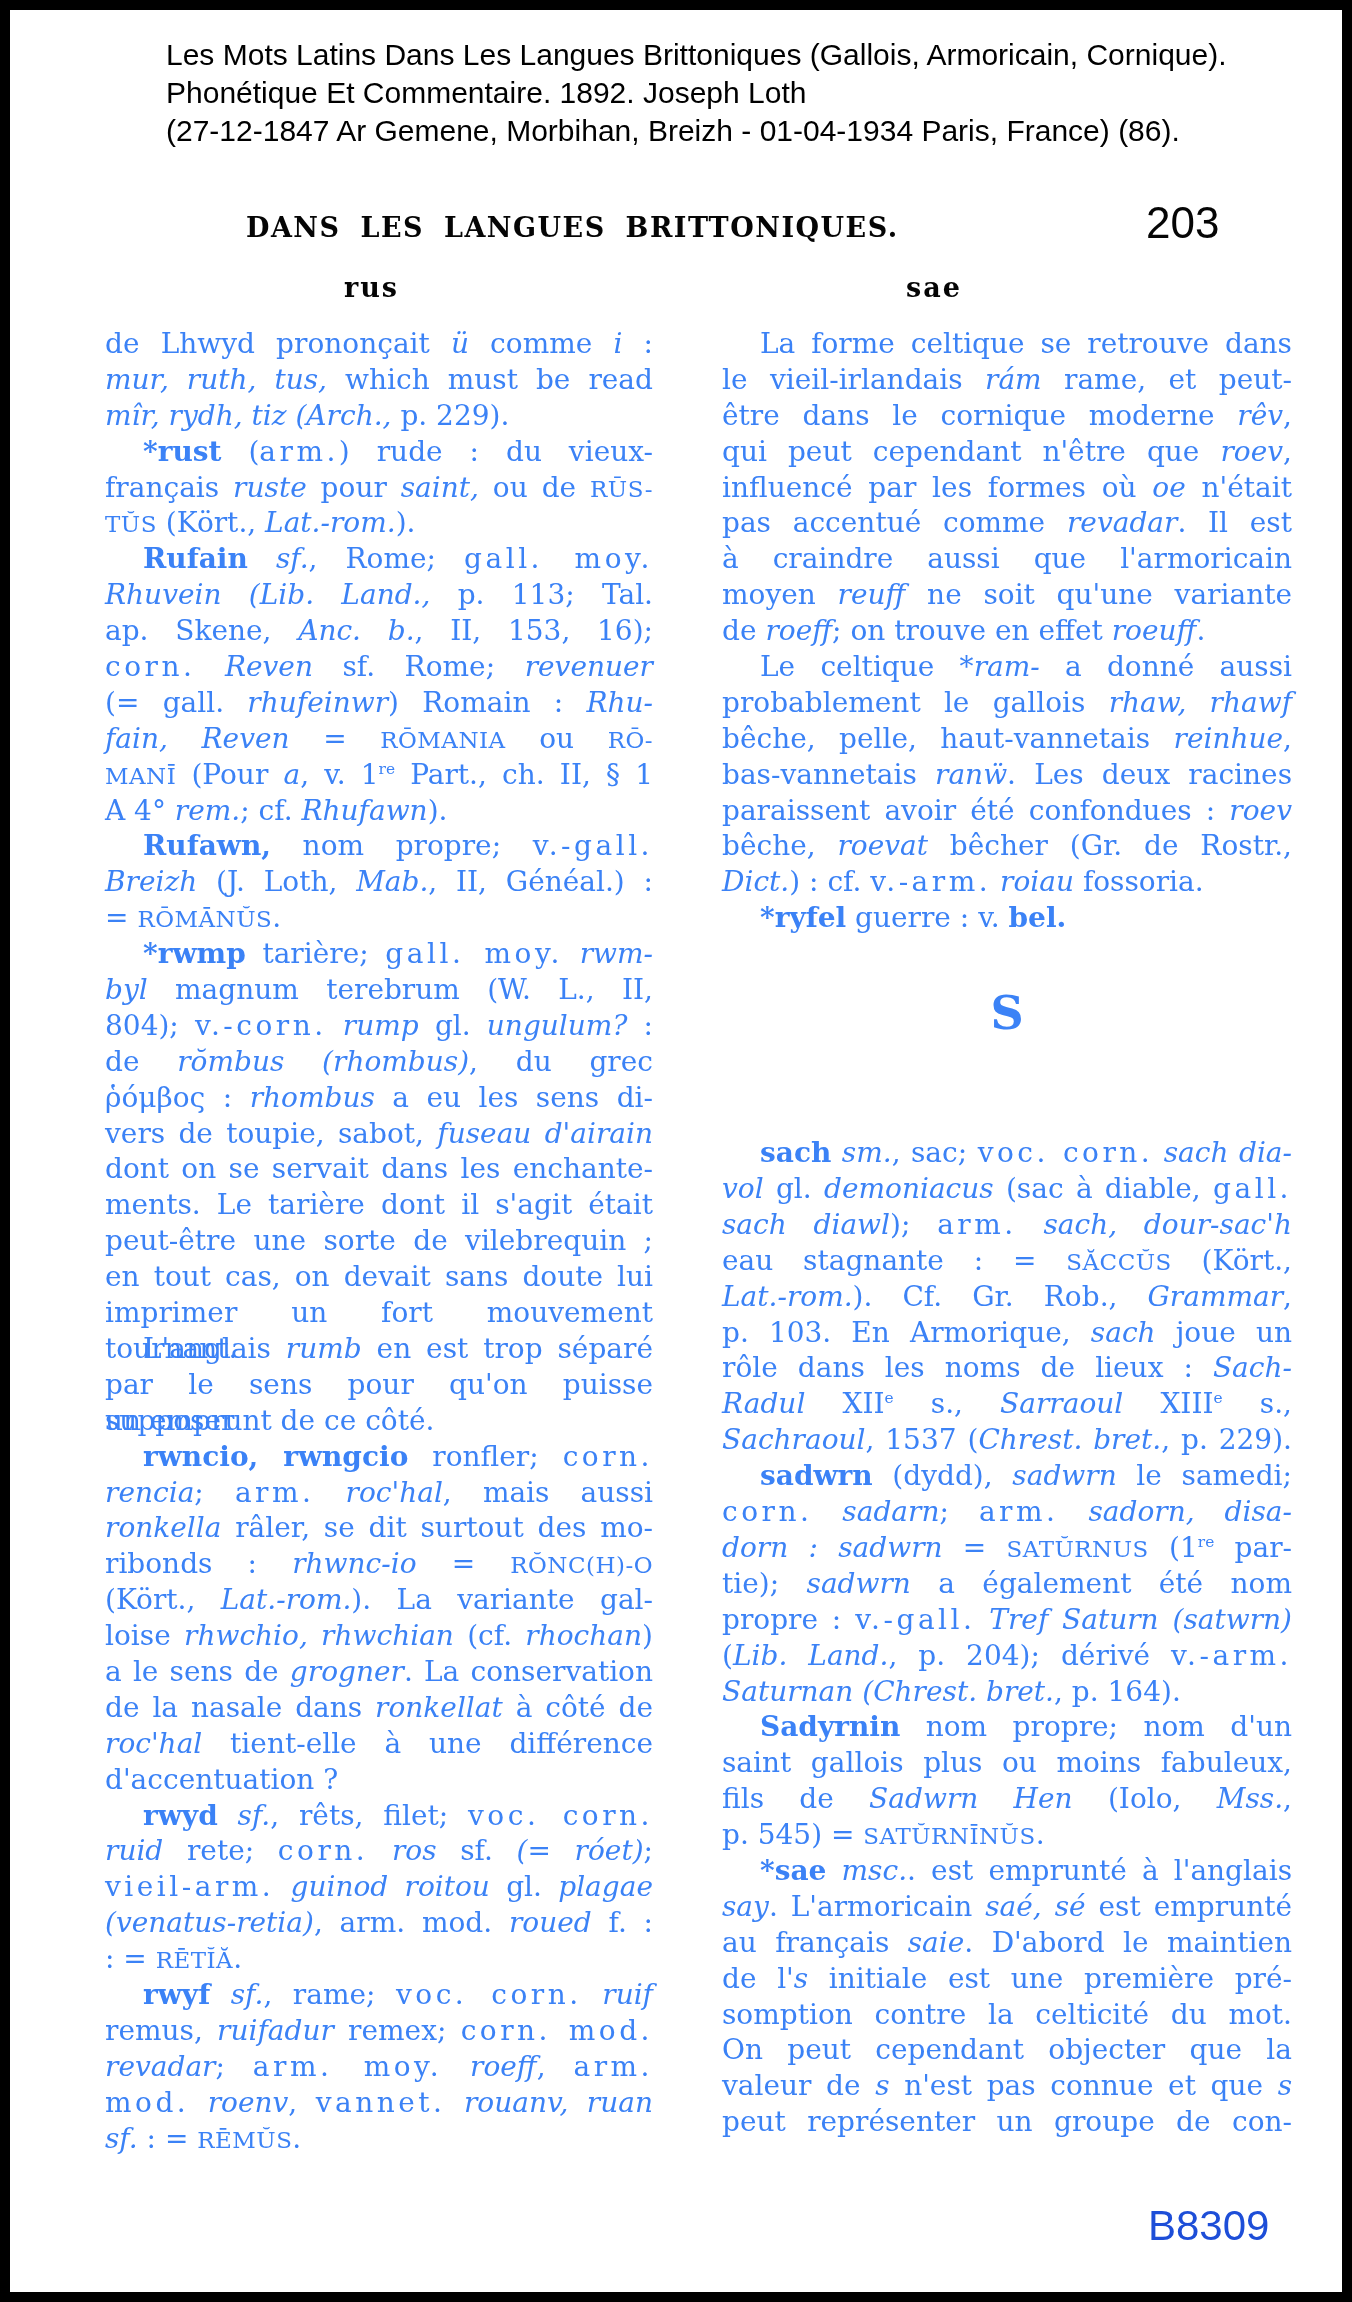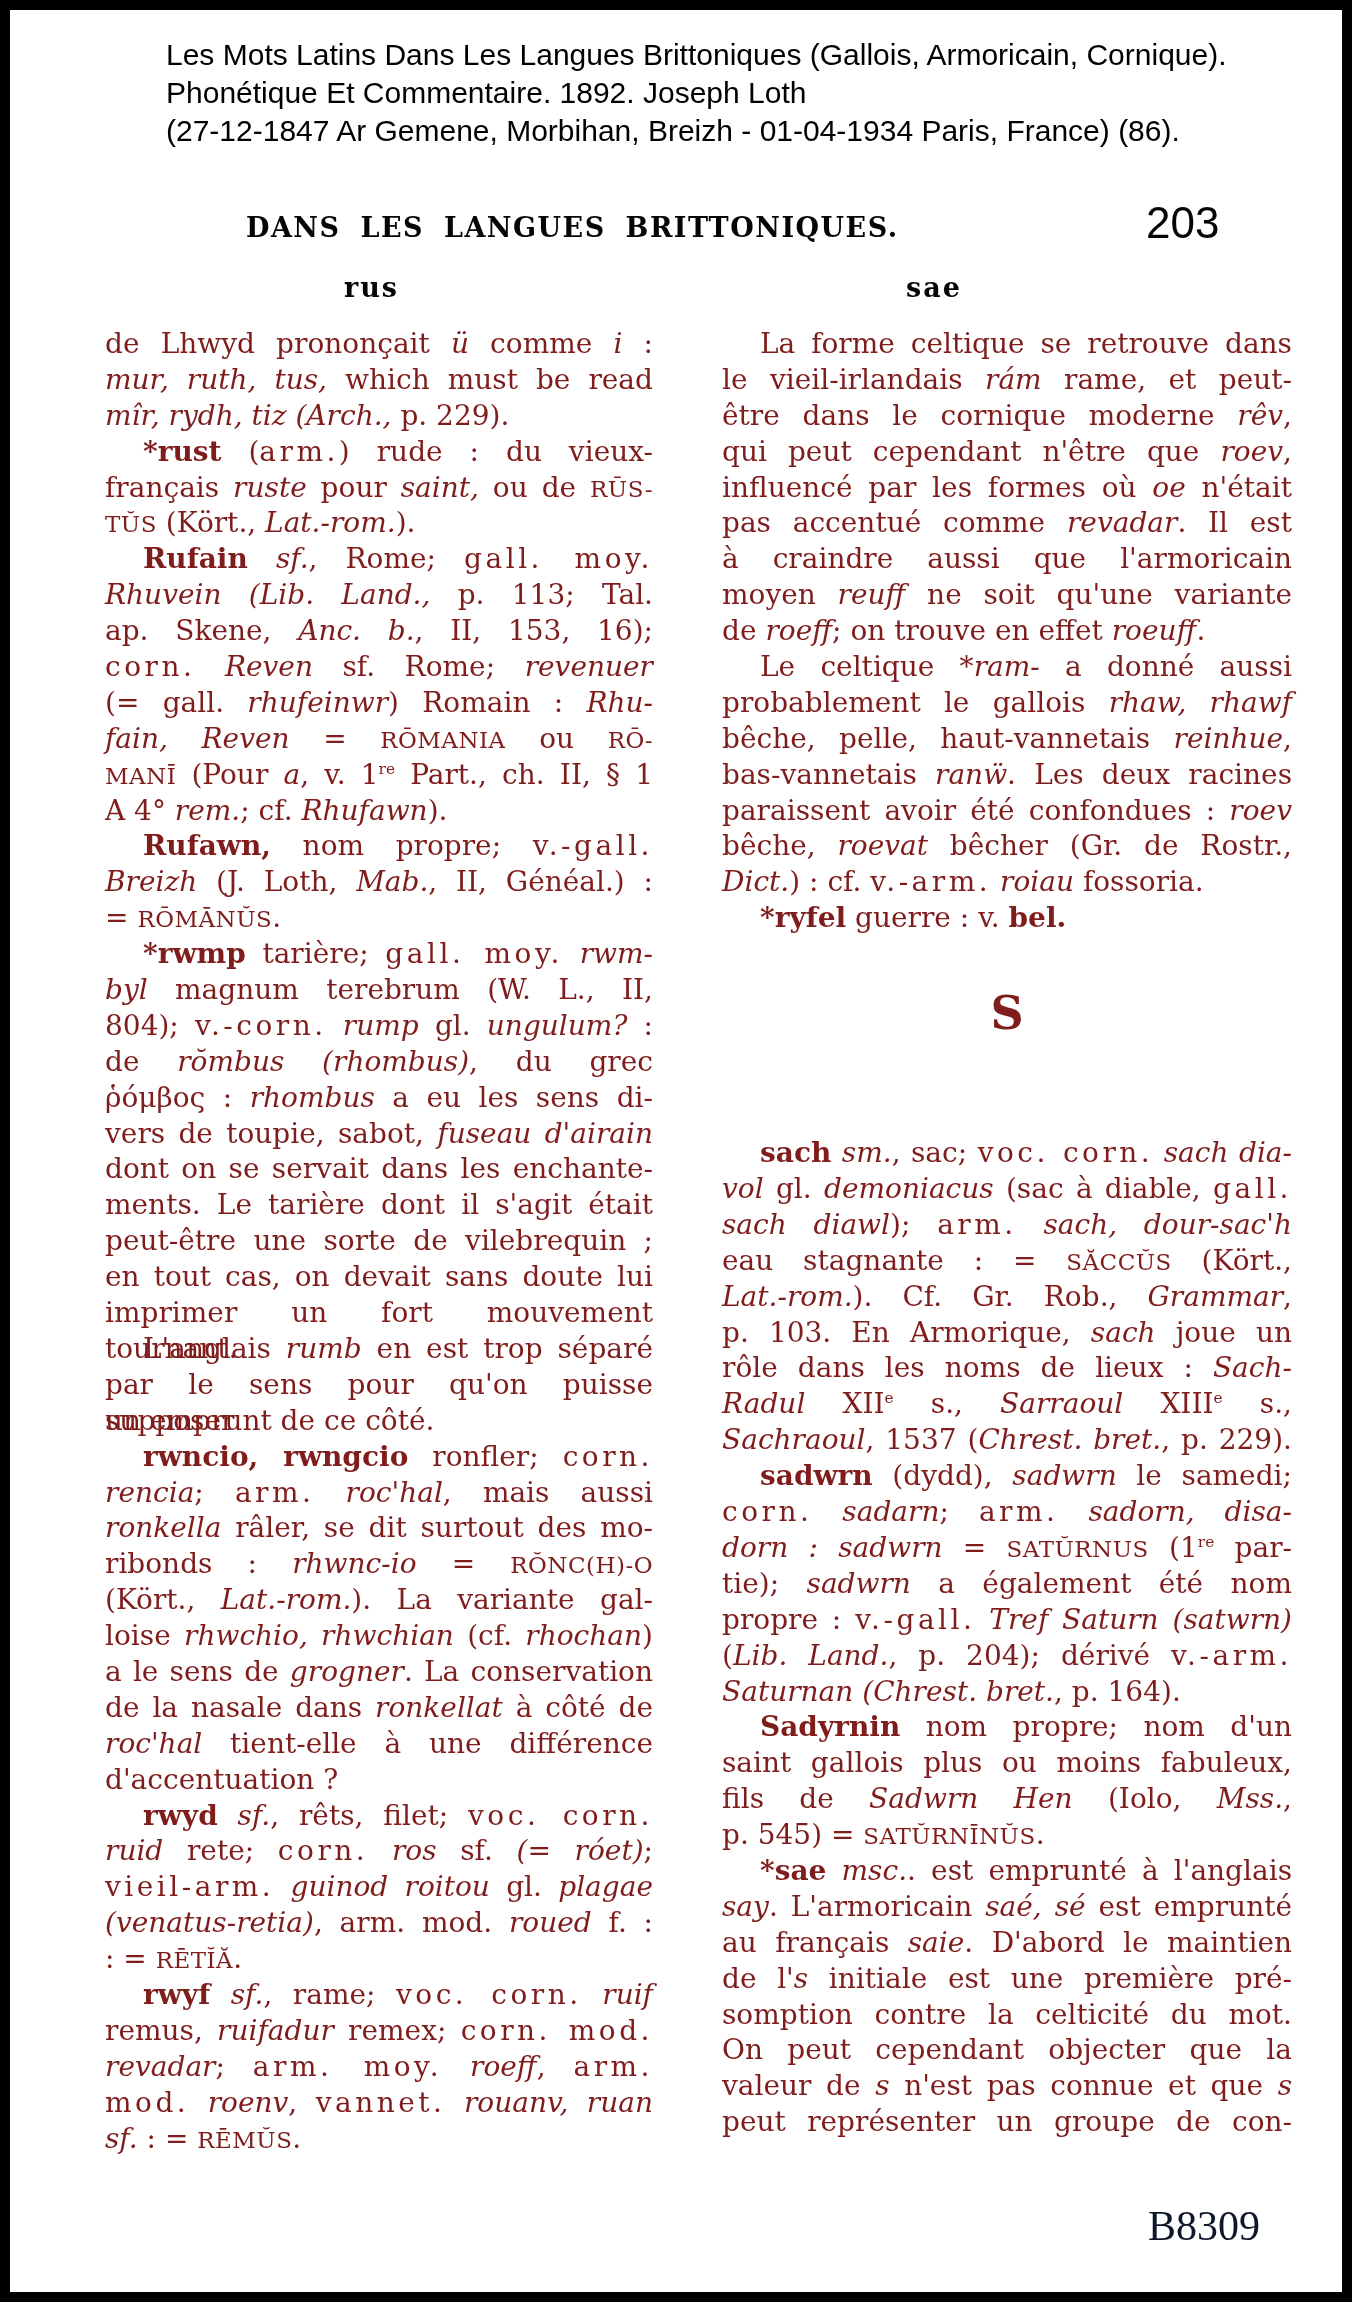--- a/index.html
+++ b/index.html
@@ -59,21 +59,21 @@
     letter-spacing: 2px;
   }
   .kw-left  { left: 334px; }
   .kw-right { left: 896px; }
 
   .col {
     position: absolute;
     top: 316px;
     font-family: "DejaVu Serif", "Liberation Serif", serif;
     font-size: 28px;
-    color: #7f1d1d;
+    color: #3b82f6;
   }
   .col-left  { left: 95px;  width: 548px; }
   .col-right { left: 712px; width: 570px; }
 
   .line {
     line-height: 35.9px;
     height: 35.9px;
     text-align: left;
     white-space: normal;
   }
@@ -96,23 +96,23 @@
     line-height: 54px;
     height: 54px;
     margin-top: 50px;
     margin-bottom: 95px;
     font-family: "DejaVu Serif", "Liberation Serif", serif;
   }
   .footer-code {
     position: absolute;
     left: 1138px;
     top: 2192px;
-    font-family: Liberation Serif, serif;
+    font-family: Liberation Sans, sans-serif;
     font-size: 42px;
-    color: #0f172a;
+    color: #1d4ed8;
   }
 </style>
 </head>
 <body>
 
 <div class="scan">
 
   <div class="ann-header">
     <div>Les Mots Latins Dans Les Langues Brittoniques (Gallois, Armoricain, Cornique).</div>
     <div>Phonétique Et Commentaire. 1892. Joseph Loth</div>

